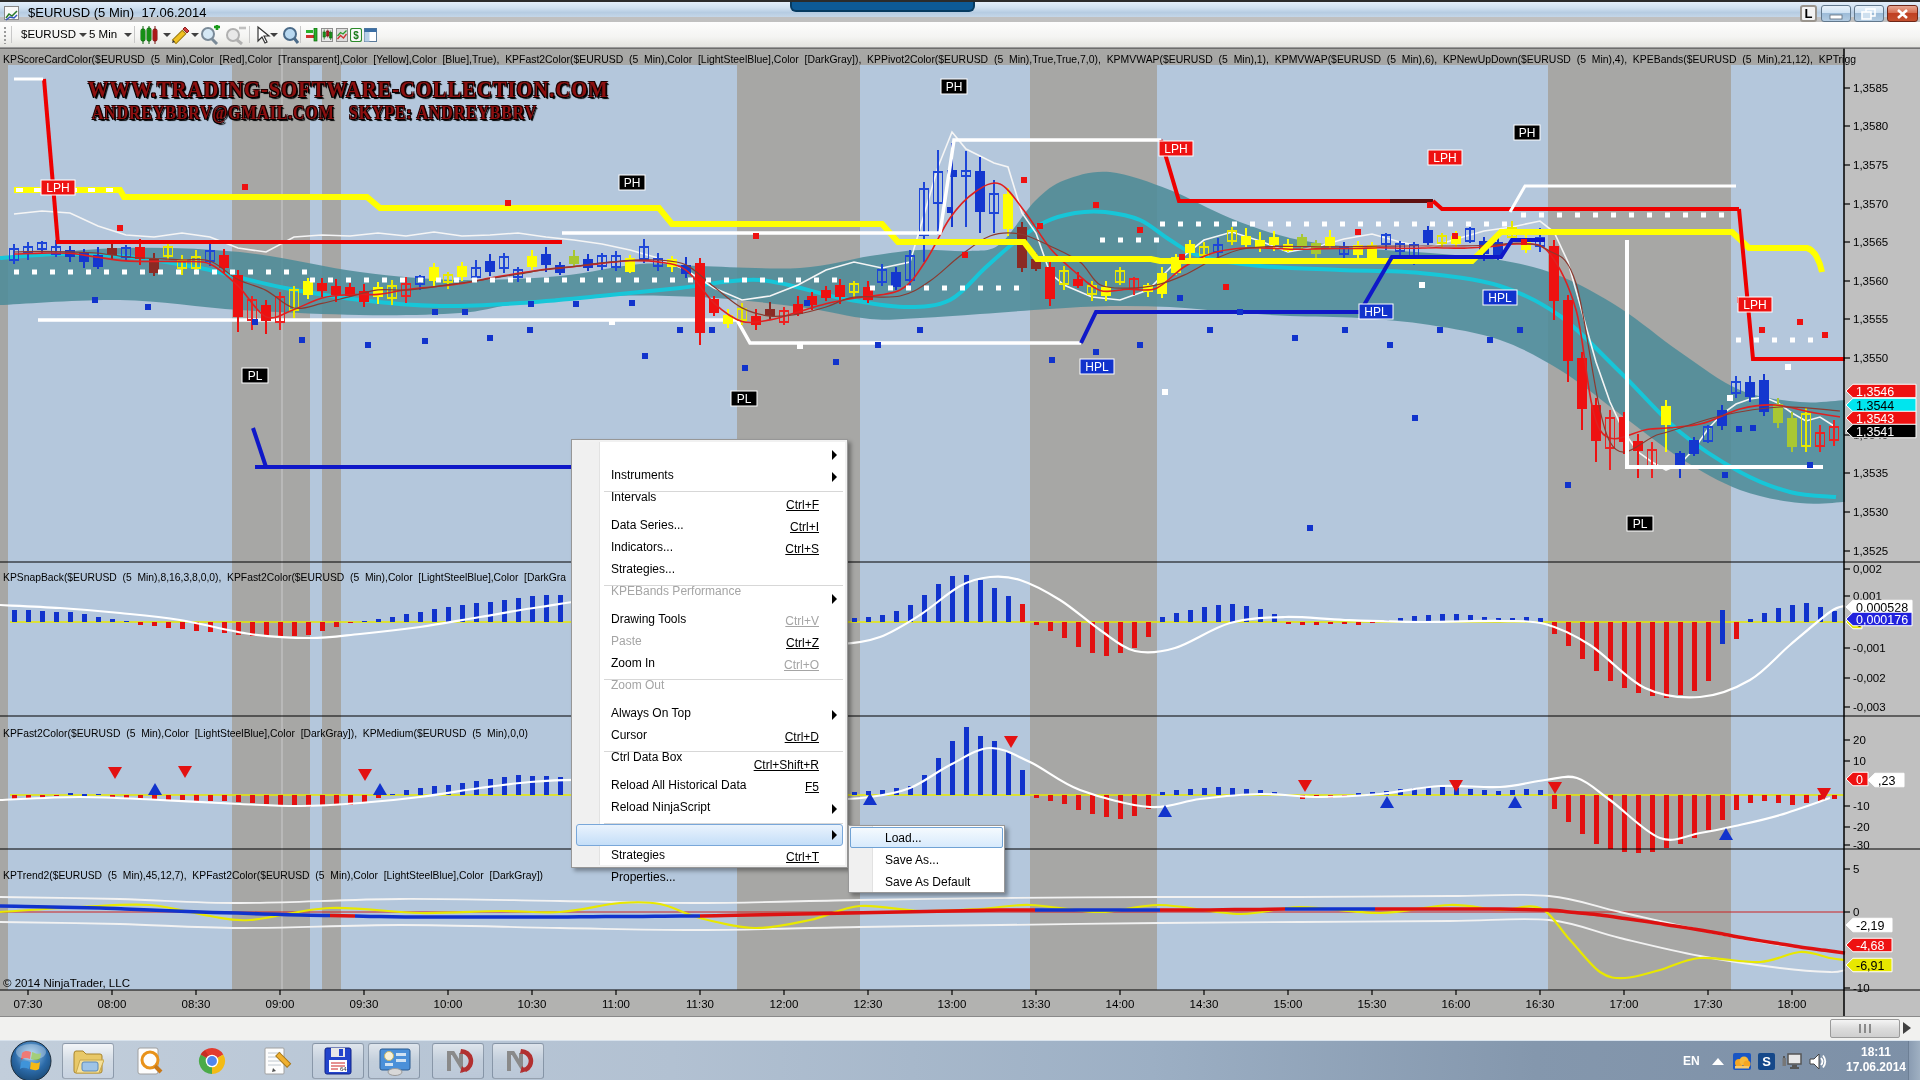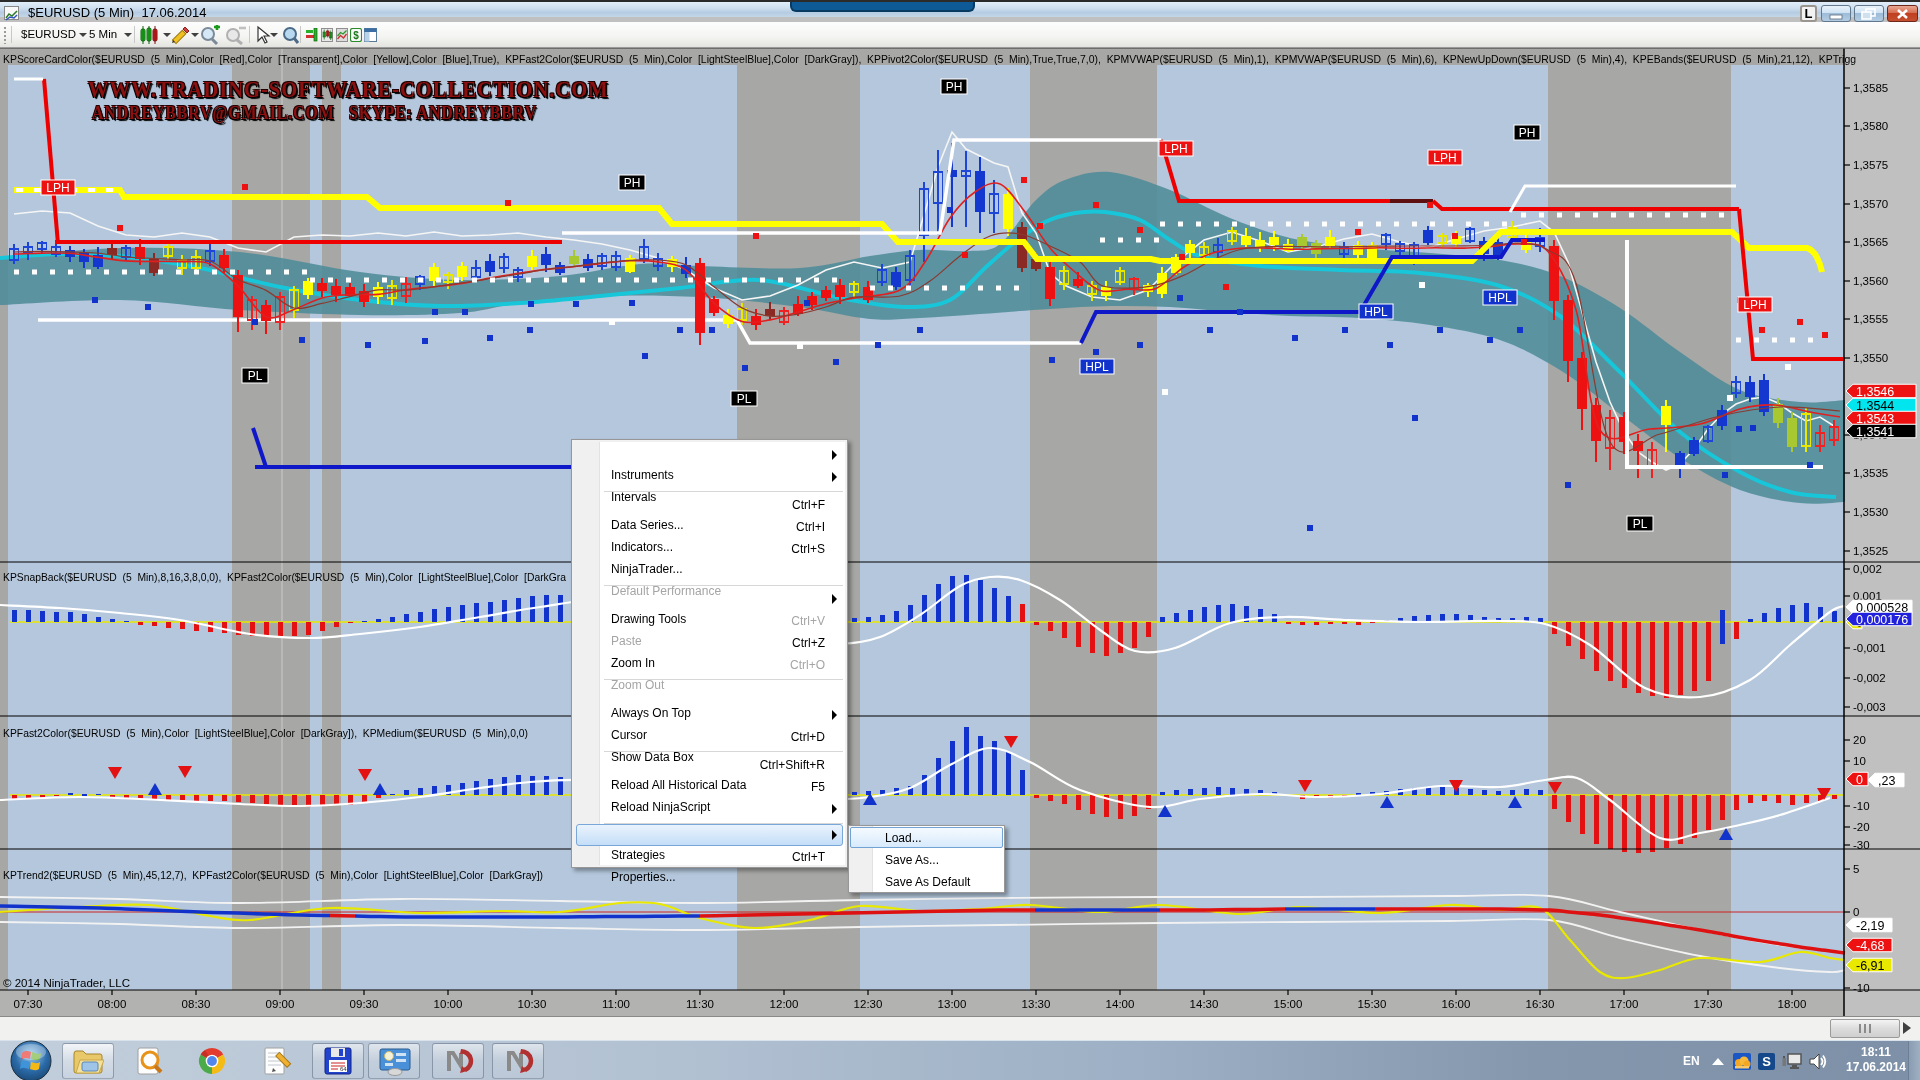--- a/index.html
+++ b/index.html
@@ -39,21 +39,21 @@
 #wm1 { left:88px; top:77px; font-size:23px; transform:scaleX(0.90); transform-origin:left top; }
 #wm2 { left:92px; top:102px; font-size:19px; transform:scaleX(0.84); transform-origin:left top; }
 
 
 #menu { position:absolute; left:571px; top:439px; width:277px; height:429px; background:#f1f1f1;
   border:1px solid #979797; box-shadow:3px 3px 4px rgba(0,0,0,0.35); font-size:12px; color:#000; }
 #menu .inner { position:absolute; left:2px; top:2px; right:2px; bottom:2px; background:#fff; }
 #menu .gut { position:absolute; left:0; top:0; width:26px; height:100%; background:#f0f0f0; border-right:1px solid #e2e2e2; }
 .mi { position:absolute; left:28px; right:0; height:22px; line-height:22px; }
 .mi .lab { position:absolute; left:9px;margin-top:20px; }
-.mi .sc { position:absolute; right:20px; }
+.mi .sc { position:absolute; right:26px;text-decoration:underline; }
 .mi .sub { position:absolute; right:8px; top:6px; width:0; height:0; border-top:5px solid transparent; border-bottom:5px solid transparent; border-left:5px solid #000; }
 .mi.dis { color:#a5a5a5; }
 .msep { position:absolute; left:30px; right:2px; height:1px; background:#d7d7d7; }
 .mhl { position:absolute; left:2px; right:2px; height:22px; background:linear-gradient(to bottom,#eaf3fd,#c4def8); border:1px solid #79a7d9; border-radius:3px; }
 #submenu { position:absolute; left:848px; top:825px; width:157px; height:68px; background:#fff;
   border:1px solid #979797; box-shadow:3px 3px 4px rgba(0,0,0,0.35); font-size:12px; color:#000; }
 #submenu .gut { position:absolute; left:0; top:0; width:24px; height:100%; background:#f0f0f0; border-right:1px solid #e2e2e2; }
 .smi { position:absolute; left:26px; right:0; height:22px; line-height:22px; }
 .smi .lab { position:absolute; left:10px; }
 #loadhl { position:absolute; left:1px; right:1px; top:1px; height:21px; background:linear-gradient(to bottom,#f5fafe,#d7eafc); border:1px solid #70a2d4; border-radius:2px; }
@@ -1078,25 +1078,25 @@
     <div class="msep" style="top:49px"></div>
     <div class="mi" style="top:52px">
         <span class="lab">Data Series...</span>
         <span class="sc">Ctrl+F</span>
       </div>
     <div class="mi" style="top:74px">
         <span class="lab">Indicators...</span>
         <span class="sc">Ctrl+I</span>
       </div>
     <div class="mi" style="top:96px">
-        <span class="lab">NinjaTrader...</span>
+        <span class="lab">Strategies...</span>
         <span class="sc">Ctrl+S</span>
       </div>
     <div class="mi dis" style="top:118px">
-        <span class="lab">Default Performance</span>
+        <span class="lab">KPEBands Performance</span>
       </div>
     <div class="msep" style="top:143px"></div>
     <div class="mi" style="top:146px">
         <span class="lab">Drawing Tools</span>
         <span class="sub"></span>
       </div>
     <div class="mi dis" style="top:168px">
         <span class="lab">Paste</span>
         <span class="sc">Ctrl+V</span>
       </div>
@@ -1110,21 +1110,21 @@
       </div>
     <div class="msep" style="top:237px"></div>
     <div class="mi" style="top:240px">
         <span class="lab">Always On Top</span>
       </div>
     <div class="mi" style="top:262px">
         <span class="lab">Cursor</span>
         <span class="sub"></span>
       </div>
     <div class="mi" style="top:284px">
-        <span class="lab">Show Data Box</span>
+        <span class="lab">Ctrl Data Box</span>
         <span class="sc">Ctrl+D</span>
       </div>
     <div class="msep" style="top:309px"></div>
     <div class="mi" style="top:312px">
         <span class="lab">Reload All Historical Data</span>
         <span class="sc">Ctrl+Shift+R</span>
       </div>
     <div class="mi" style="top:334px">
         <span class="lab">Reload NinjaScript</span>
         <span class="sc">F5</span>

